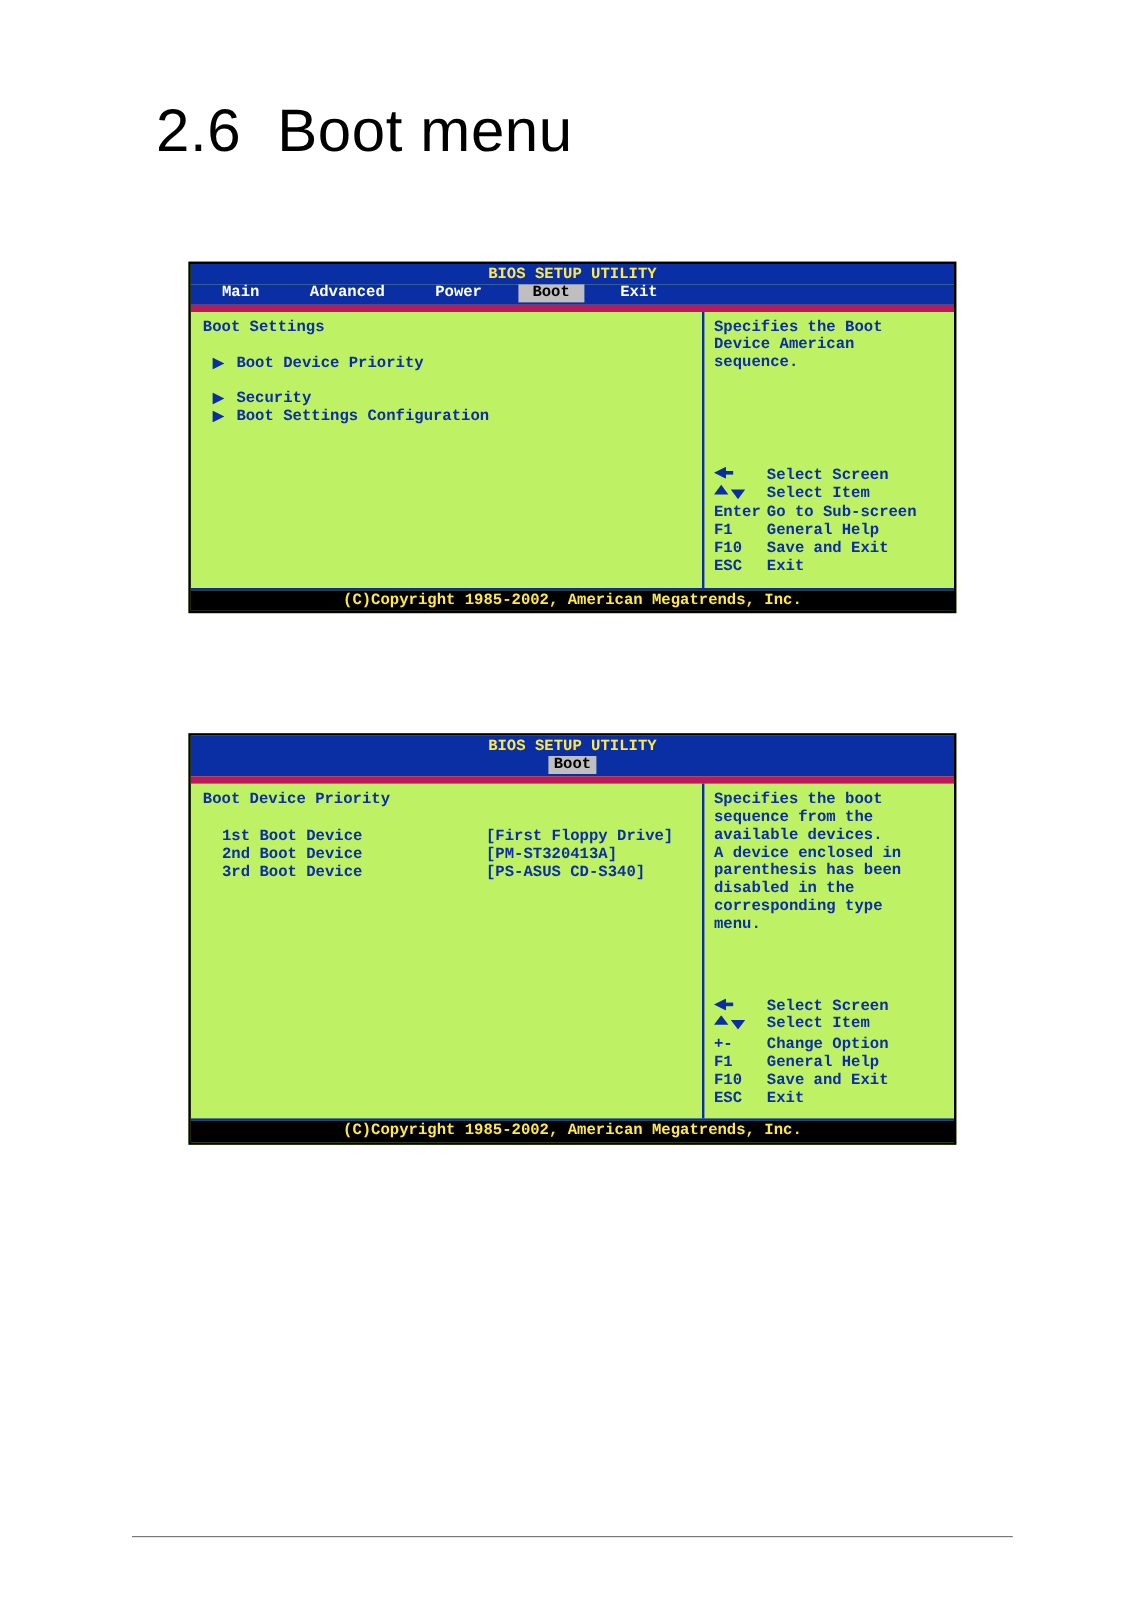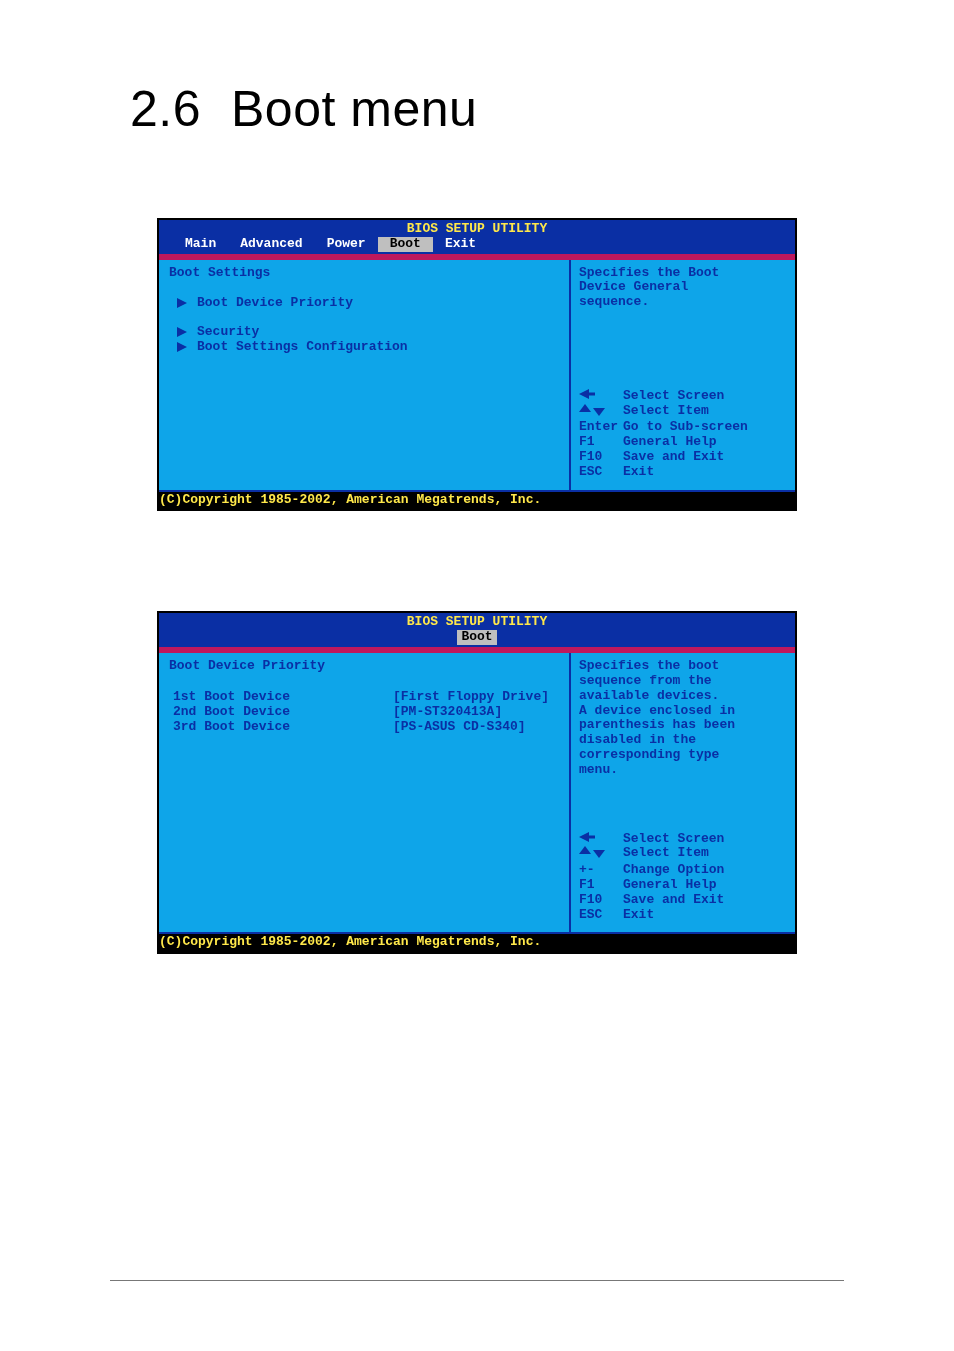--- a/index.html
+++ b/index.html
@@ -15,41 +15,41 @@
     font-family: Impact, "Arial Black", sans-serif;
     font-weight: 400;
     font-size: 50px;
     letter-spacing: 0.5px;
     margin: 20px 0 0 130px;
   }
   .page-title .num { margin-right: 30px; }
   .bios-window {
     width: 640px;
     margin: 80px auto 0 auto;
-    background: #0ea5e9;
+    background: #bef264;
     border: 2px solid #000;
     font-family: "Courier New", Courier, monospace;
     font-size: 13px;
     font-weight: bold;
     line-height: 1.14;
     position: relative;
   }
   .second-window { margin-top: 100px; }
   .titlebar {
     background: #0a2fa4;
     color: #ffe84a;
     text-align: center;
     padding: 2px 0 0 0;
   }
   .menubar {
     background: #0a2fa4;
     color: #ffffff;
     display: flex;
     padding: 0 0 2px 14px;
-    gap: 0;
+    gap: 18px;
   }
   .menubar .tab {
     padding: 0 12px;
   }
   .menubar .tab.active {
     background: #bfbfbf;
     color: #000;
   }
   .menubar-single {
     background: #0a2fa4;
@@ -69,21 +69,21 @@
     border-bottom: 2px solid #0a2fa4;
   }
   .left-pane {
     flex: 1;
     border-right: 2px solid #0a2fa4;
     padding: 6px 10px 24px 10px;
     color: #0a2fa4;
     min-height: 230px;
   }
   .right-pane {
-    width: 224px;
+    width: 208px;
     padding: 6px 8px 10px 8px;
     color: #0a2fa4;
     display: flex;
     flex-direction: column;
   }
   .help-text { flex: 0 0 auto; }
   .help-text div { white-space: pre; }
   .spacer { flex: 1 1 auto; min-height: 30px; }
   .key-hints { flex: 0 0 auto; margin-top: 36px; }
   .key-row { display: flex; }
@@ -91,27 +91,27 @@
   .key-row .label { flex: 1; }
   .key-row .icon { width: 44px; }
   .heading { margin-bottom: 16px; }
   .menu-item { display: flex; align-items: flex-start; margin-left: 8px; }
   .menu-item .arrow-icon {
     width: 14px; height: 10px; margin: 2px 6px 0 0;
     display: inline-block;
   }
   .menu-item .arrow-icon svg { display:block; }
   .gap { height: 14px; }
-  .kv-row { display: flex; margin-left: 4px; }
+  .kv-row { display: flex; margin-left: 16px; }
   .kv-row .k { width: 220px; }
   .kv-row .v { flex: 1; }
   .copyright {
     background: #000;
     color: #ffe84a;
-    text-align: left;
+    text-align: center;
     padding: 1px 0 2px 0;
   }
   .page-rule {
     position: absolute;
     left: 110px;
     right: 110px;
     top: 1280px;
     border-top: 1px solid #777;
   }
 </style>
@@ -160,21 +160,21 @@
               <polygon points="0,0 10,5 0,10" fill="#0a2fa4"></polygon>
             </svg>
         </span>
         <span>Boot Settings Configuration</span>
       </div>
     </div>
 
     <div class="right-pane">
       <div class="help-text">
         <div>Specifies the Boot</div>
-        <div>Device General</div>
+        <div>Device American</div>
         <div>sequence.</div>
       </div>
       <div class="spacer"></div>
       <div class="key-hints">
         <div class="key-row">
           <span class="icon">
             <svg width="28" height="10" viewBox="0 0 28 10">
                 <polygon points="10,0 0,5 10,10" fill="#0a2fa4"></polygon>
                 <rect x="10" y="3.5" width="6" height="3" fill="#0a2fa4"></rect>
               </svg>

